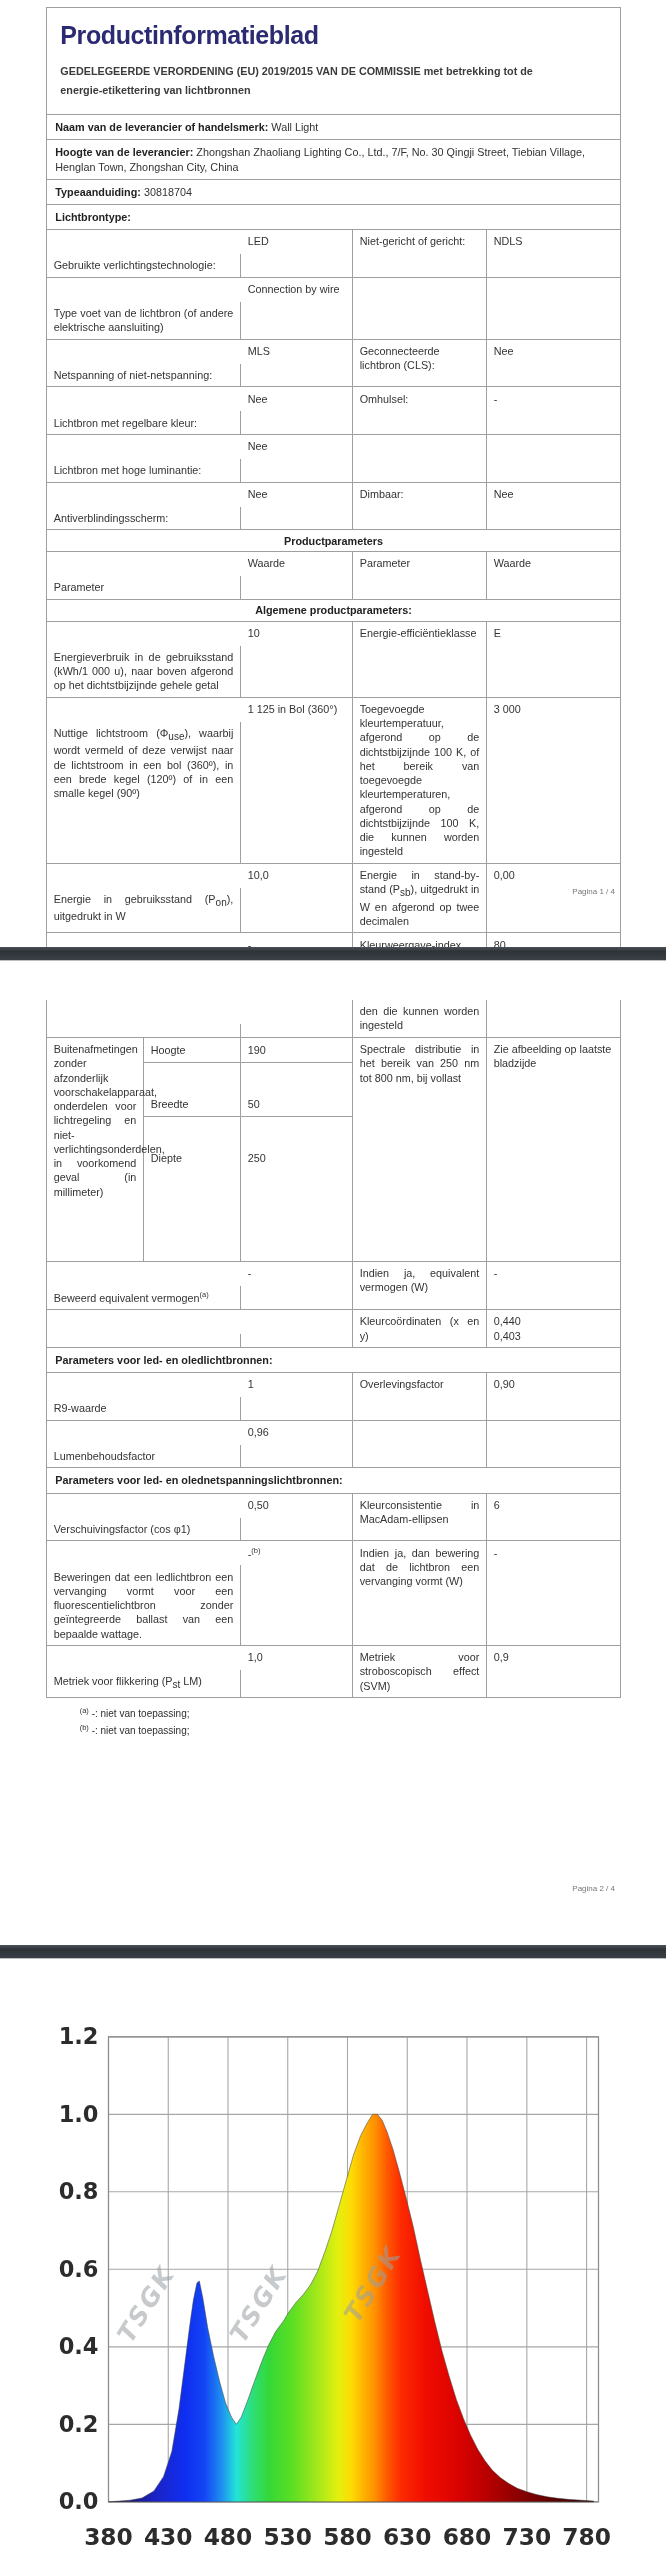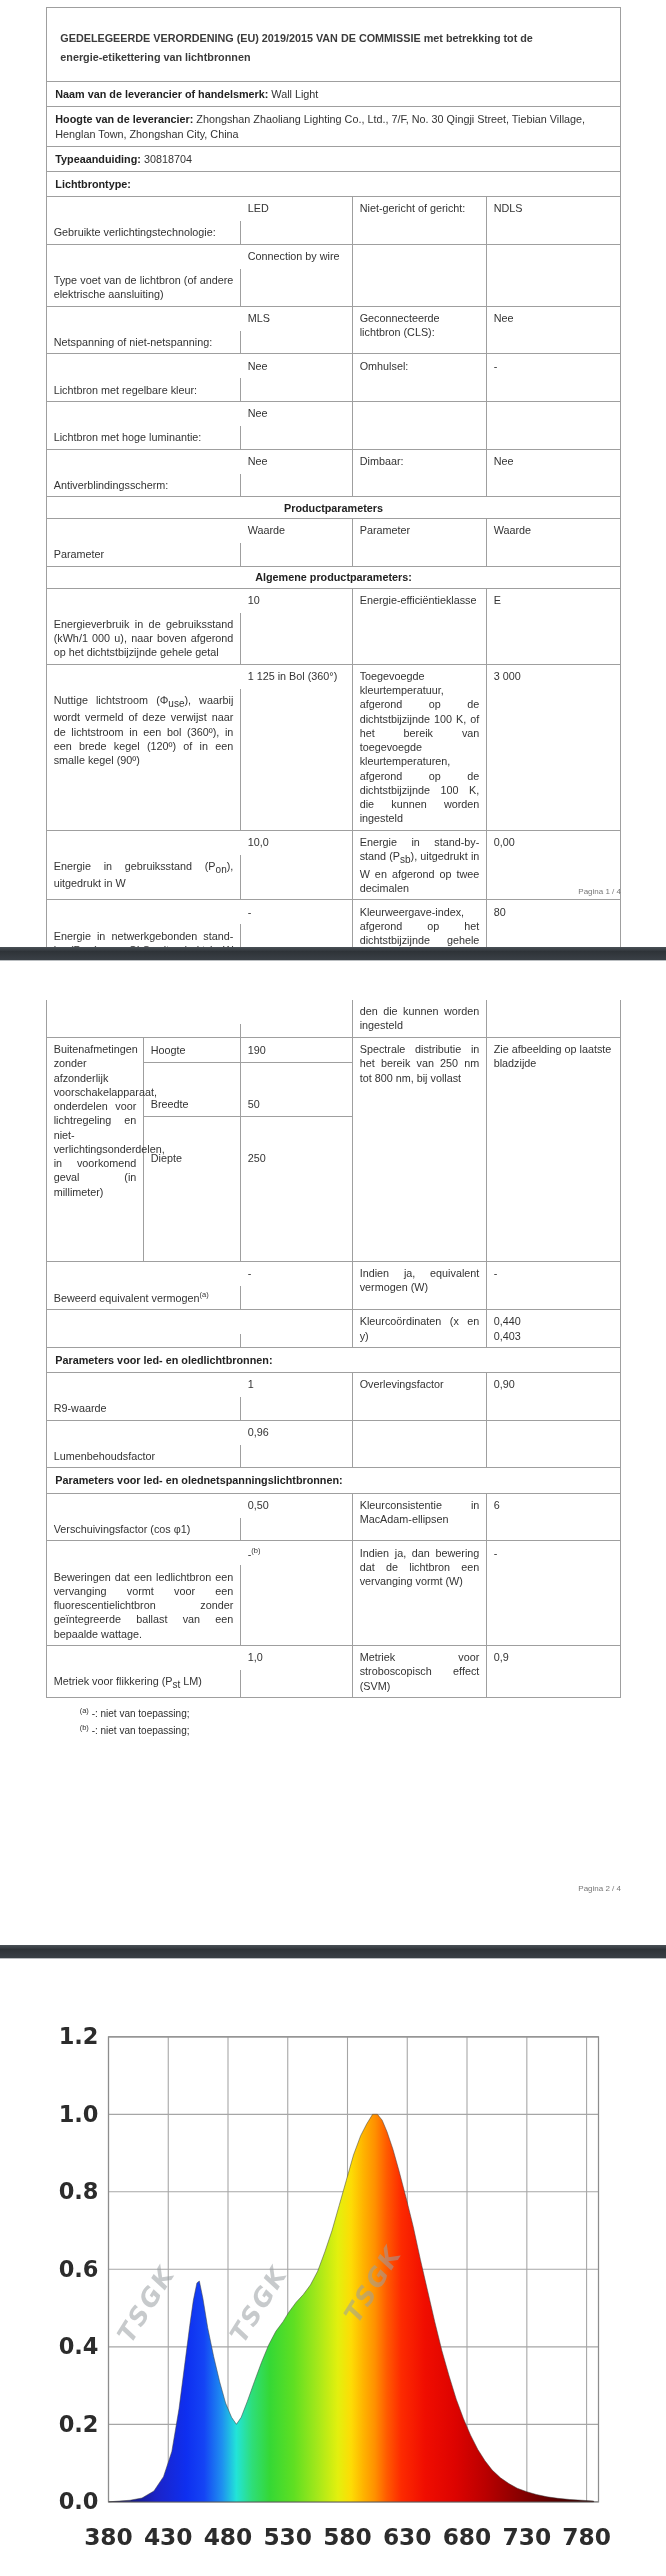--- a/index.html
+++ b/index.html
@@ -29,38 +29,39 @@
   .r4 .c:last-child{border-right:none;}
   .w1{width:194px;margin-top:24px;} .w2{width:112px;} .w3{width:134px;} .w4{width:134px;flex:1;}
   .wA{width:97px;} .wB{width:97px;} .wC{width:112px;}
   .lbl{text-align:justify;}
   .val{text-align:left;}
   sub{font-size:10px;} sup{font-size:7.5px;}
   .dimcol{padding:0 !important;display:flex;flex-direction:column;gap:29px;}
   .dimcell{padding:5px 6.7px;border-bottom:0.8px solid var(--bd);min-height:20px;box-sizing:border-box;}
   .dimcell.last{border-bottom:none;flex:1;}
   .footnotes{margin-top:6.7px;font-size:10px;color:#2e2e2e;line-height:1.7;padding-left:1.7px;margin-left:32px;}
-  .pagenum{position:absolute;right:0;font-size:8px;color:#777;}
+  .pagenum{position:absolute;right:6px;font-size:8px;color:#777;}
   .divider{
     position:absolute;left:0;width:666px;height:13.3px;
     background:linear-gradient(#4a5157,#2e3338 35%,#3a4046);
     border-bottom:1.7px solid #b9bdc0;
   }
   .chart-page{position:absolute;left:50px;top:2016px;width:617px;height:550px;background:#fff;}
   #chart svg text{font-family:"DejaVu Sans","Liberation Sans",sans-serif;}
 </style>
 </head>
 <body>
 
 <div class="canvas">
 
   <section class="page" style="top:6.7px;height:941px;">
     <div class="sheet">
 
       <div class="cell-row head">
+        <h1>Productinformatieblad</h1>
         <p>GEDELEGEERDE VERORDENING (EU) 2019/2015 VAN DE COMMISSIE met betrekking tot de energie-etikettering van lichtbronnen</p>
       </div>
 
       <div class="cell-row">
         <span class="b">Naam van de leverancier of handelsmerk:</span>
         <span>Wall Light</span>
       </div>
 
       <div class="cell-row">
         <span class="b">Hoogte van de leverancier:</span>

